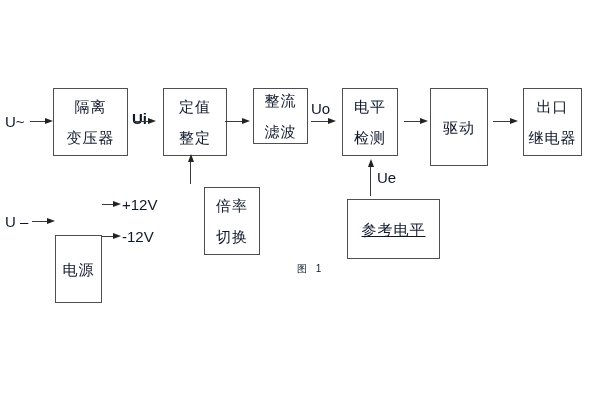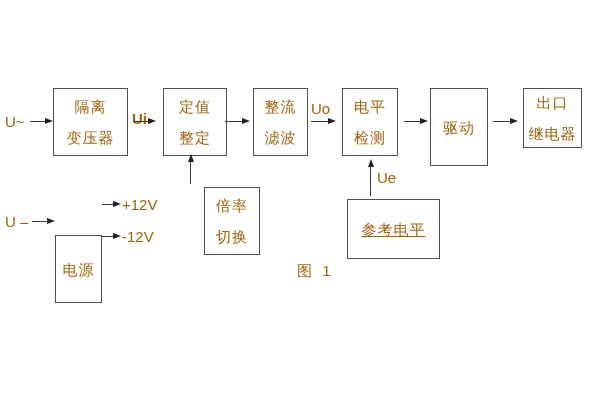--- a/index.html
+++ b/index.html
@@ -1,18 +1,18 @@
 <!DOCTYPE html>
 <html><head>
 <meta charset="utf-8">
 <style>
   html,body{margin:0;padding:0;background:#fff;}
   .canvas{
     position:relative;width:600px;height:400px;background:#ffffff;overflow:hidden;
-    font-family:"Liberation Sans","DejaVu Sans",sans-serif;color:#a16207;
+    font-family:"Liberation Sans","DejaVu Sans",sans-serif;color:#0f172a;
   }
   .box{
     position:absolute;box-sizing:border-box;border:1.5px solid #4f4f4f;background:#fff;
     display:flex;flex-direction:column;align-items:center;justify-content:center;
     row-gap:16px;font-size:15px;line-height:15px;letter-spacing:1px;text-align:center;
   }
   .box span:empty{display:none;}
   .lbl{position:absolute;font-size:15px;line-height:15px;white-space:nowrap;}
   
   .arr-r{position:absolute;height:0;border-top:1.4px solid #3a3a3a;}
@@ -22,28 +22,28 @@
   }
   
   .arr-u{position:absolute;width:0;border-left:1.4px solid #3a3a3a;}
   .arr-u::after{
     content:"";position:absolute;top:-8px;left:-3.2px;width:0;height:0;
     border-bottom:8px solid #222;border-left:3.5px solid transparent;border-right:3.5px solid transparent;
   }
   
   .b-iso   {left:53px; top:88px; width:75px;height:68px;}
   .b-set   {left:163px;top:88px; width:64px;height:68px;}
-  .b-rec   {left:253px;top:88px; width:55px;height:68px;}
+  .b-rec   {left:253px;top:88px; width:55px;height:56px;}
   .b-lvl   {left:342px;top:88px; width:56px;height:68px;}
   .b-drv   {left:430px;top:88px; width:58px;height:78px;}
-  .b-out   {left:523px;top:88px; width:59px;height:60px;}
+  .b-out   {left:523px;top:88px; width:59px;height:68px;}
   .b-pwr   {left:55px; top:187px;width:47px;height:68px;margin-top:48px;}
   .b-ratio {left:162px;top:187px;width:56px;height:68px;margin-left:42px;}
   .b-ref   {left:347px;top:199px;width:93px;height:60px;row-gap:0;text-decoration:underline;}
-  .caption{position:absolute;left:297px;top:262px;font-size:15px;letter-spacing:3px;}
+  .caption{position:absolute;left:297px;top:262px;font-size:10px;letter-spacing:3px;}
 </style>
 </head>
 <body>
 
 <div class="canvas">
 
   <div class="box b-iso">
     <span>隔离</span>
     <span>变压器</span>
   </div>

